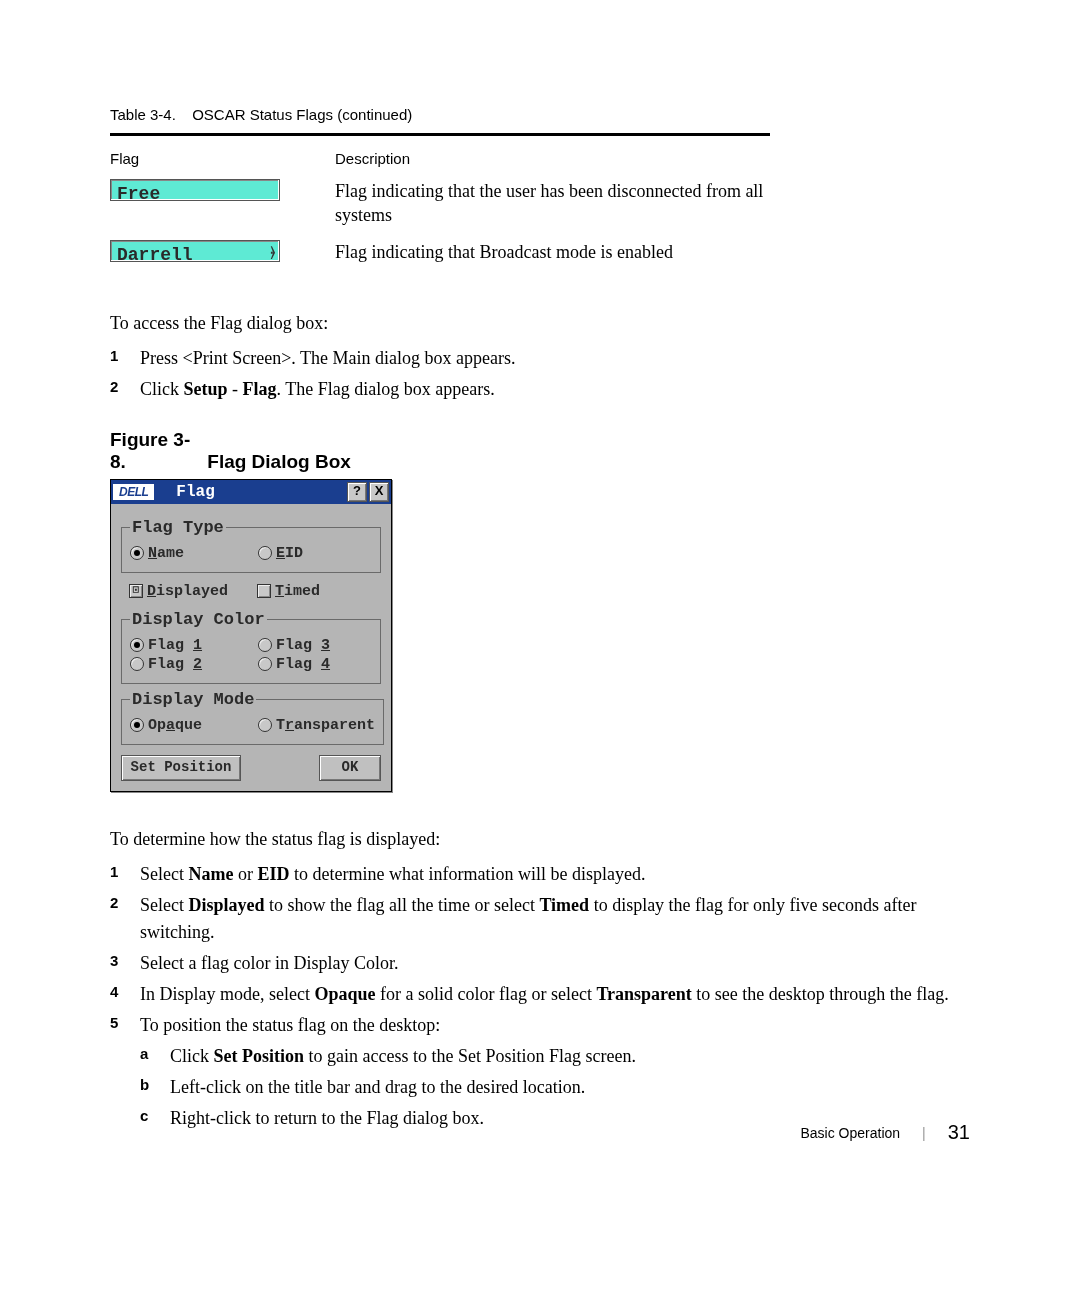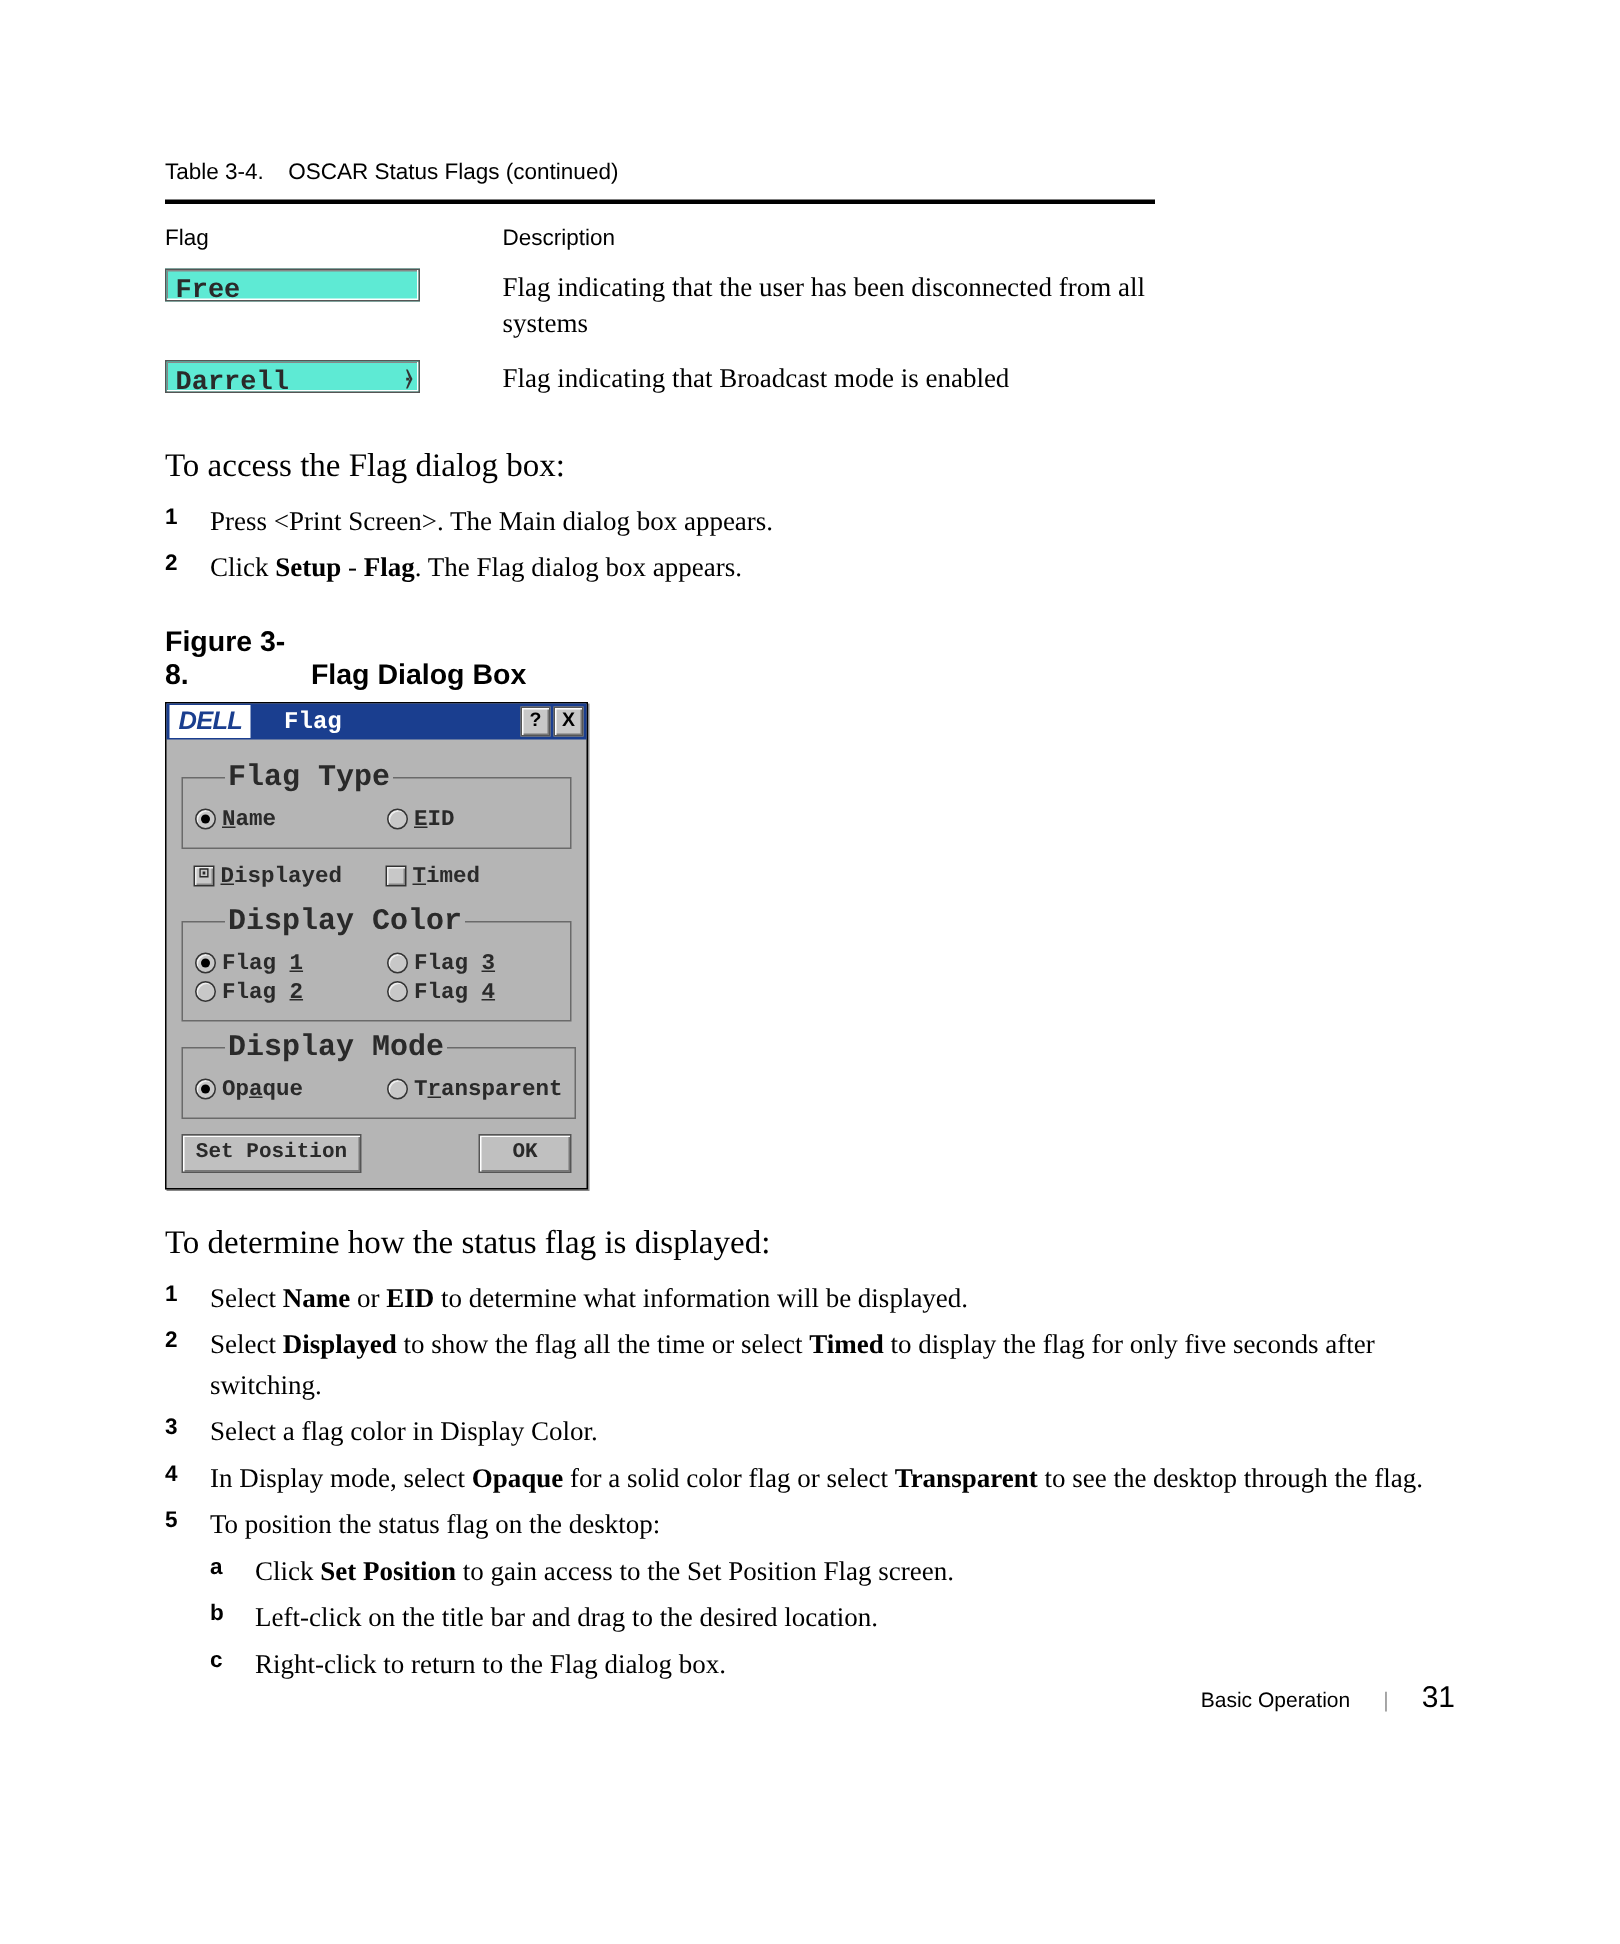--- a/index.html
+++ b/index.html
@@ -60,23 +60,23 @@
     box-sizing: border-box;
   }
   .broadcast-icon {
     position: absolute;
     right: 4px;
     top: 3px;
     font-size: 13px;
     color: #333;
   }
   .body-text {
-    font-size: 22px;
+    font-size: 18px;
     line-height: 1.5;
-    margin: 18px 0 8px 0;
+    margin: 34px 0 8px 0;
   }
   ol.num {
     list-style: none;
     padding: 0;
     margin: 0 0 10px 0;
   }
   ol.num > li {
     font-size: 18px;
     line-height: 1.5;
     padding-left: 30px;
@@ -135,21 +135,21 @@
     align-items: center;
     height: 24px;
     font-size: 16px;
   }
   .dlg-logo {
     background: #fff;
     color: #1a3e8f;
     font-family: Arial, sans-serif;
     font-weight: 900;
     font-style: italic;
-    font-size: 17px;
+    font-size: 12px;
     padding: 1px 6px;
     margin: 2px;
     letter-spacing: -0.5px;
   }
   .dlg-title-text {
     flex: 1;
     text-align: left;
     padding-left: 20px;
   }
   .dlg-btns { display:flex; }
@@ -167,23 +167,22 @@
     font-family: Arial, sans-serif;
     font-weight: bold;
   }
   .dlg-body { padding: 8px; }
   fieldset.grp {
     border: 1px solid #6a6a6a;
     margin: 6px 2px;
     padding: 6px 8px 8px 8px;
   }
   fieldset.grp legend {
-    font-size: 20px;
+    font-size: 17px;
     padding: 0 2px;
-    margin-left: 20px;
   }
   .row { display:flex; gap: 28px; margin: 2px 0; font-size:15px; align-items:center; }
   .radio {
     width: 12px; height: 12px; border-radius: 50%;
     border: 1px solid #333; background:#c8c8c8;
     box-shadow: inset 1px 1px 0 #eee;
     display:inline-flex; align-items:center; justify-content:center;
     margin-right: 4px; vertical-align: middle;
   }
   .radio.selected::after {

